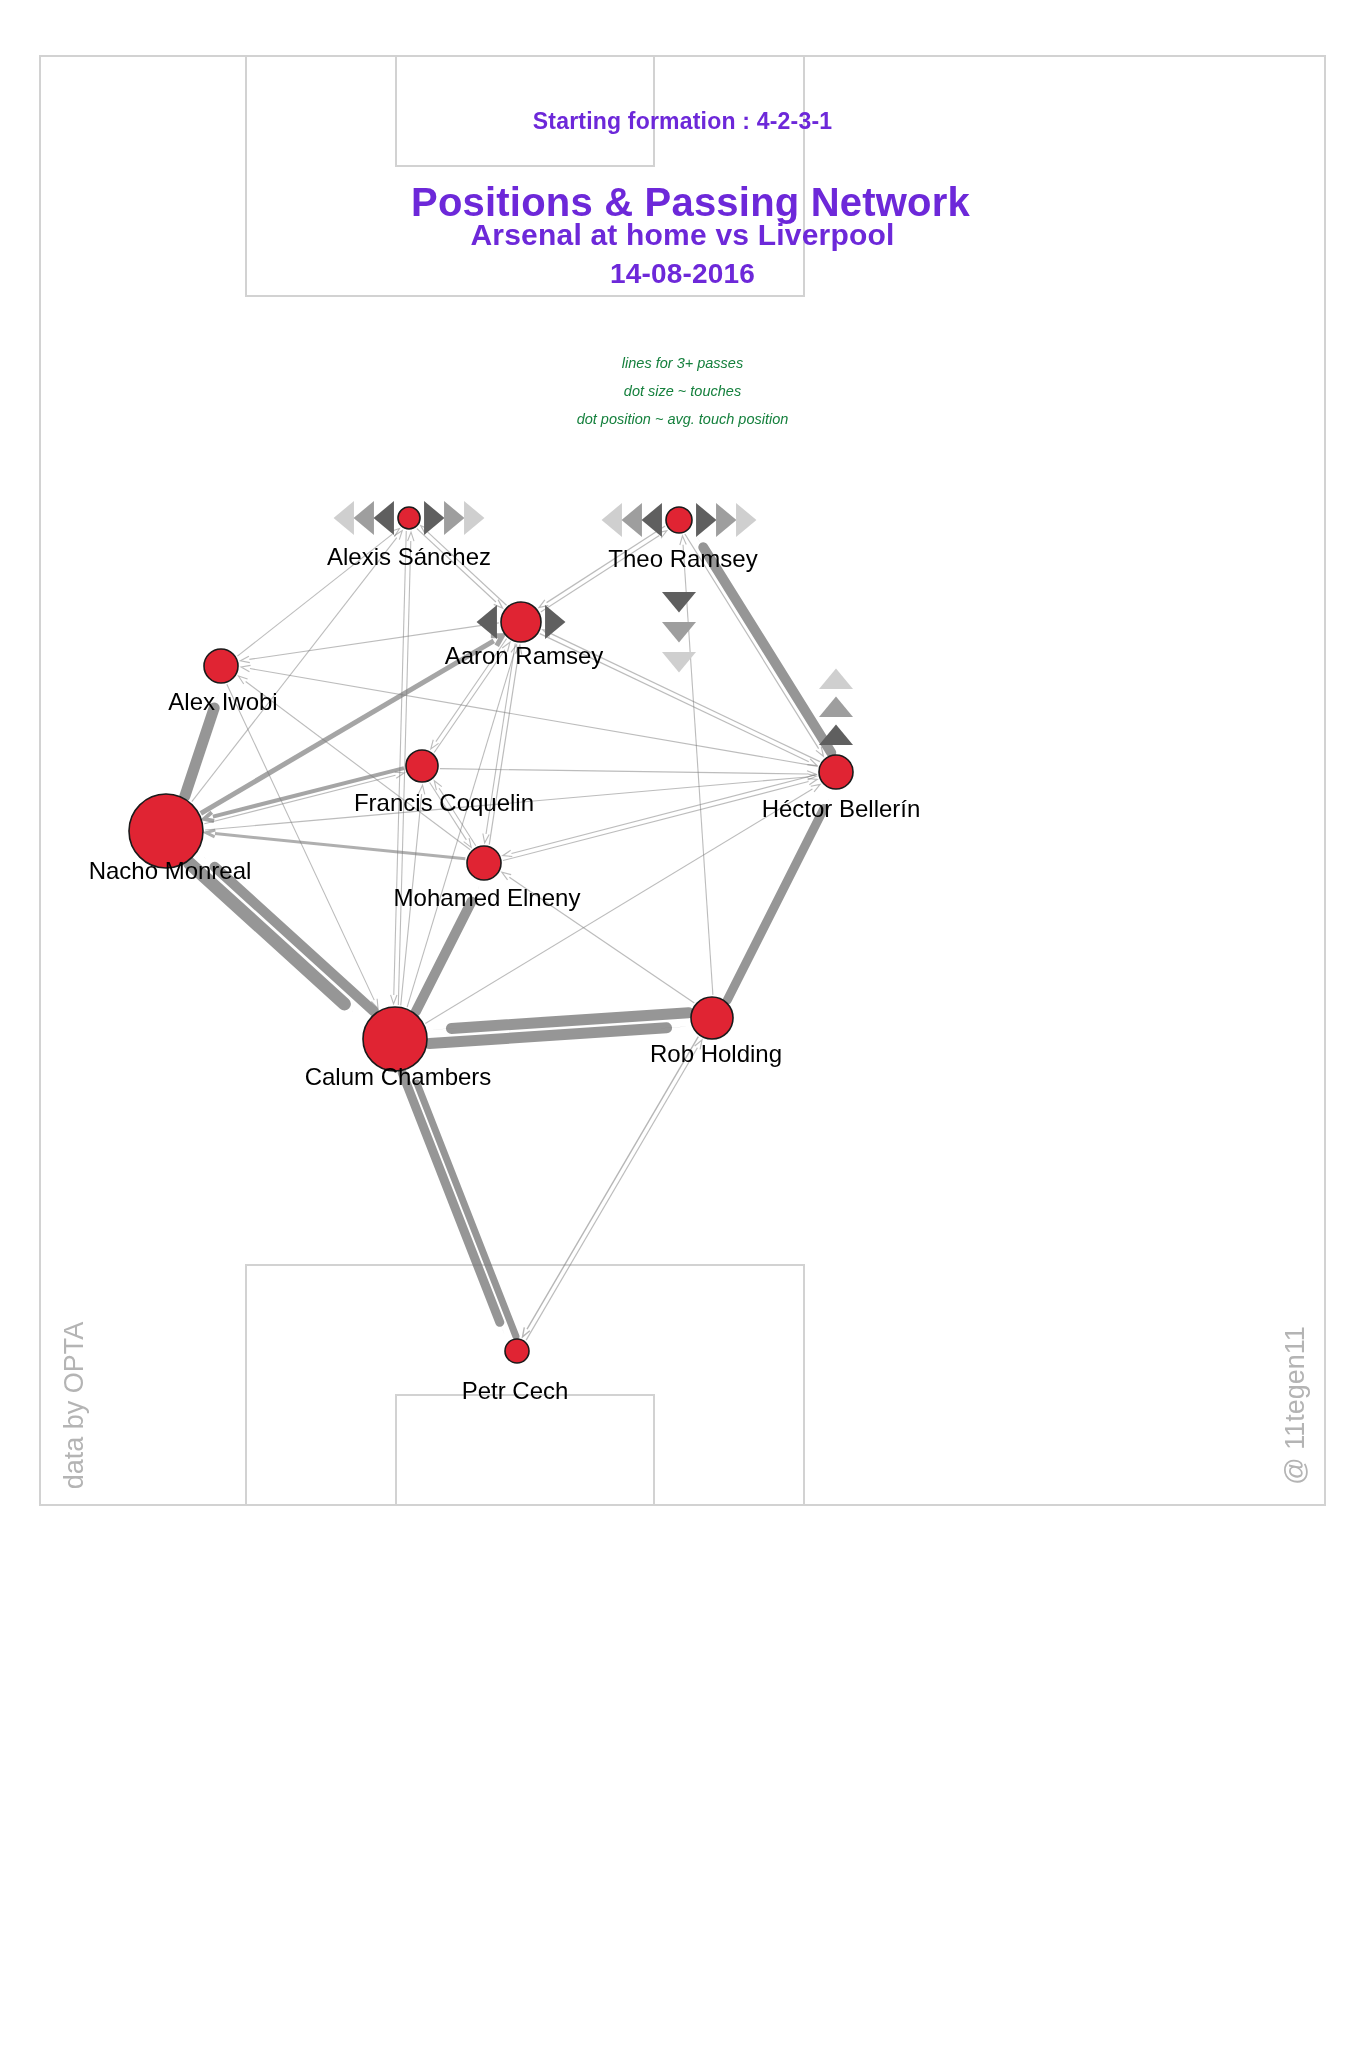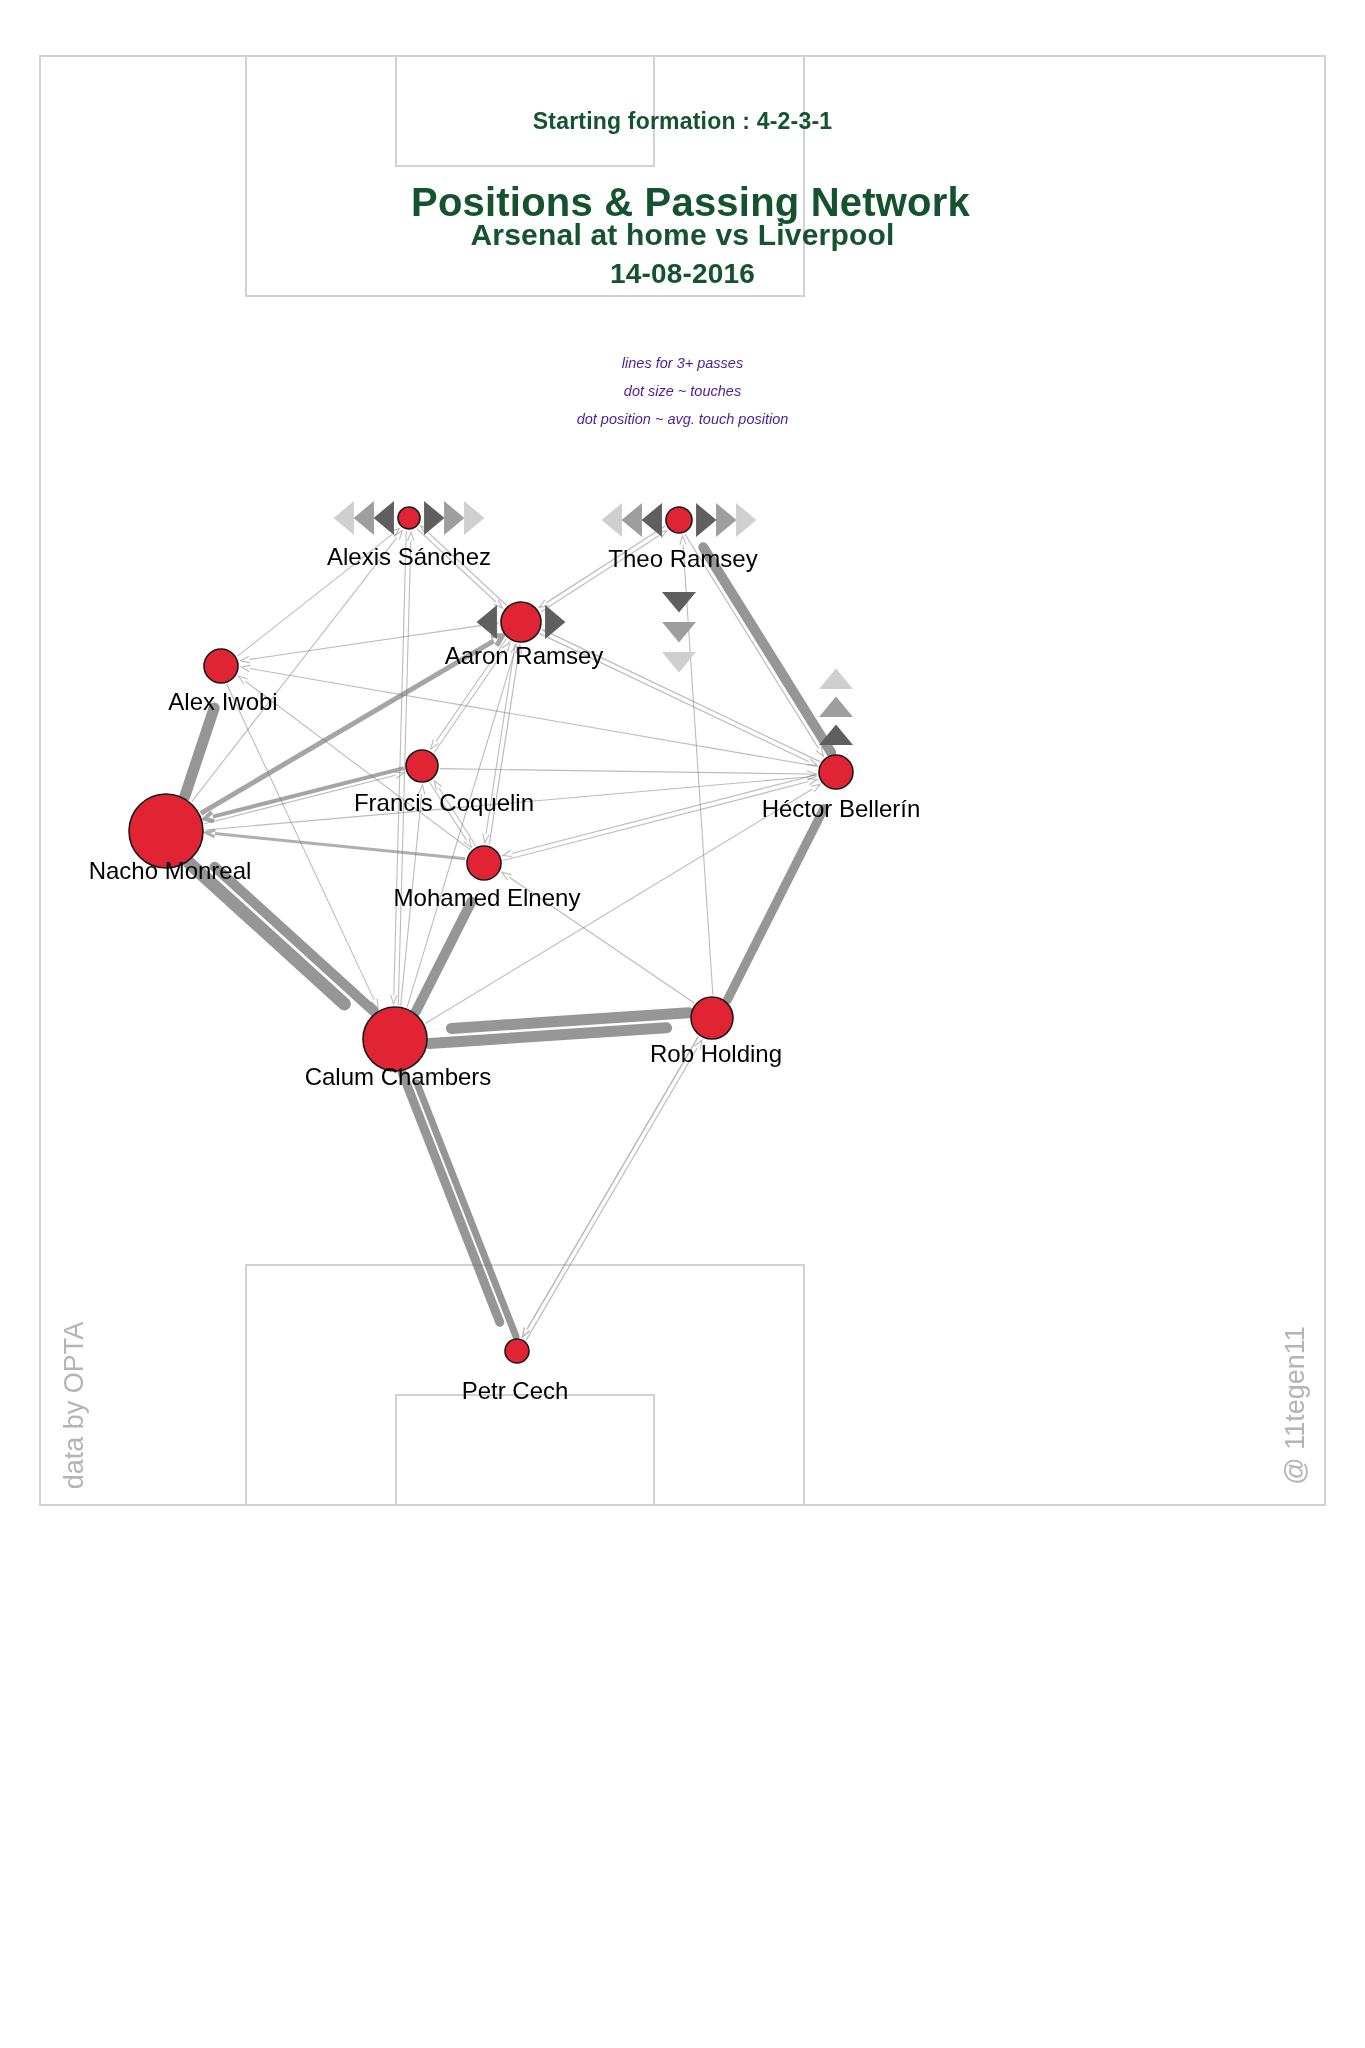--- a/index.html
+++ b/index.html
@@ -1,28 +1,28 @@
 <!DOCTYPE html>
 <html><head>
 <meta charset="utf-8">
 <style>
   html,body{margin:0;padding:0;background:#ffffff;}
   body{width:1365px;height:2048px;position:relative;overflow:hidden;
        font-family:"Liberation Sans","DejaVu Sans",sans-serif;}
   #stage{position:absolute;left:0;top:0;width:1365px;height:2048px;}
   svg#viz{position:absolute;left:0;top:0;width:1365px;height:2048px;}
 
-  .hdr-txt{position:absolute;text-align:center;color:#14532d;font-weight:bold;
+  .hdr-txt{position:absolute;text-align:center;color:#6d28d9;font-weight:bold;
            letter-spacing:.2px;white-space:nowrap;}
   #formation{left:0;right:0;top:108px;font-size:23px;}
   #title1{left:16px;right:0;top:180px;font-size:40px;}
   #title2{left:0;right:0;top:218px;font-size:30px;}
   #matchdate{left:0;right:0;top:258px;font-size:28px;}
   #mins{left:0;right:0;top:320px;font-size:19px;}
-  .note{position:absolute;left:0;right:0;text-align:center;color:#4c1d95;
+  .note{position:absolute;left:0;right:0;text-align:center;color:#15803d;
         font-style:italic;font-size:14.5px;white-space:nowrap;}
   #note1{top:355px;}
   #note2{top:383px;}
   #note3{top:411px;}
 
   .side{position:absolute;color:#b4b4b4;font-size:27px;white-space:nowrap;}
   #side-left{left:-76px;top:1390px;width:300px;text-align:center;
              transform:rotate(-90deg);transform-origin:center center;}
   #side-right{left:1145px;top:1390px;width:300px;text-align:center;
               transform:rotate(-90deg);transform-origin:center center;}

